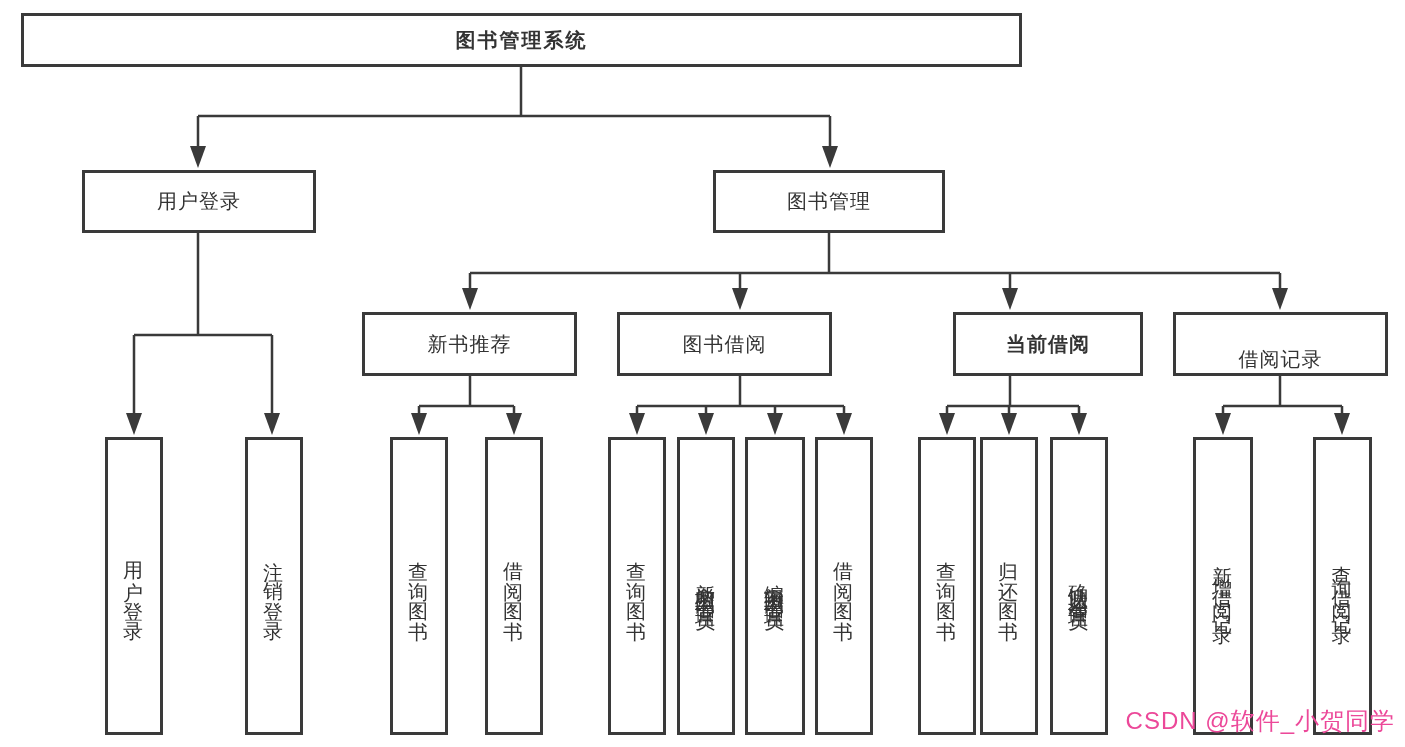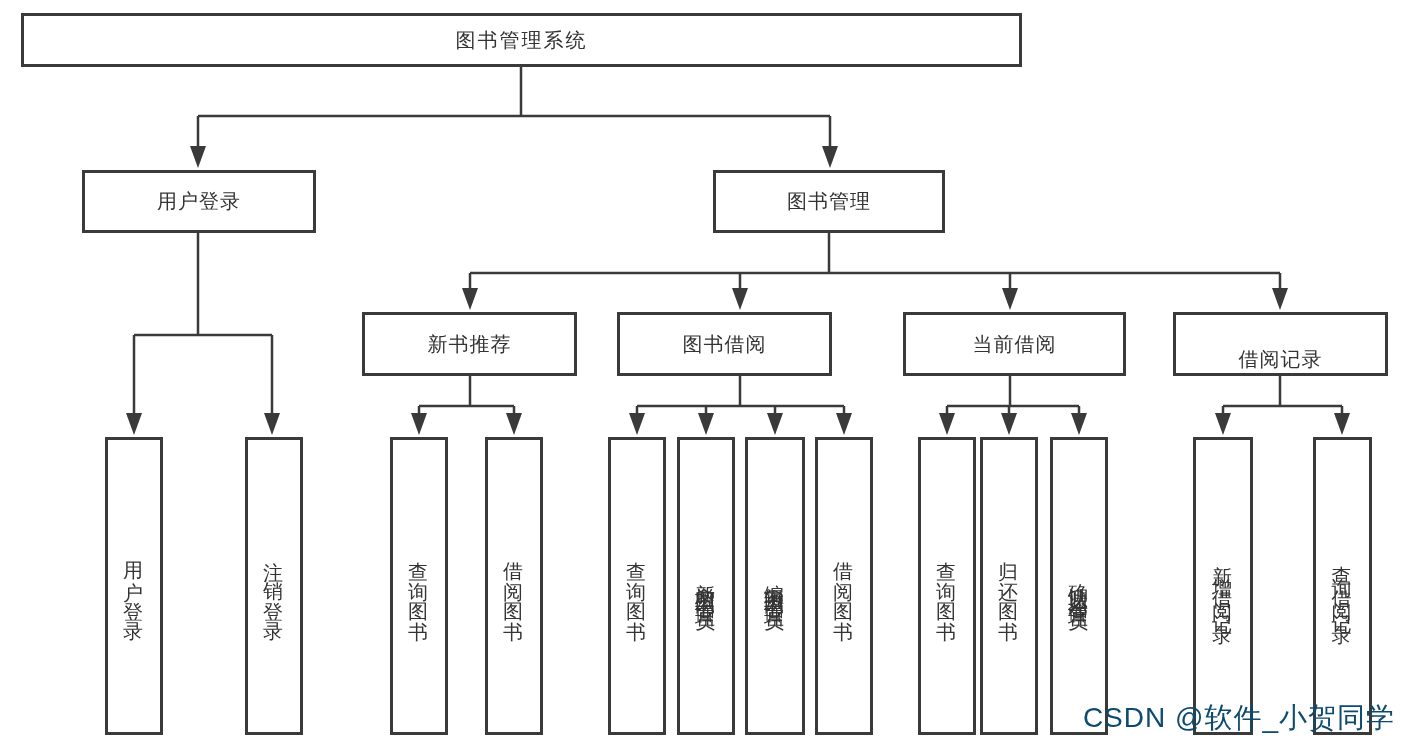--- a/index.html
+++ b/index.html
@@ -33,50 +33,50 @@
   .node.hbox {  }
   .node.vbox span {
     writing-mode: vertical-rl;
     text-orientation: mixed;
     display: inline-block;
   }
   .ls4  span { letter-spacing: 20px; }
   .ls6  span { letter-spacing: 12px; }
   .ls9  span { letter-spacing: 4px;  }
   
-  .n-root  { left: 21px;   top: 13px;  width: 1001px; height: 54px; letter-spacing: 2px; }
+  .n-root  { left: 21px;   top: 13px;  width: 1001px; height: 54px; letter-spacing: 2px; font-weight: bold; }
   
   .n-login { left: 82px;   top: 170px; width: 234px;  height: 63px; }
   .n-mgmt  { left: 713px;  top: 170px; width: 232px;  height: 63px; }
   
   .n-rec   { left: 362px;  top: 312px; width: 215px;  height: 64px; text-align: center; }
   .n-bor   { left: 617px;  top: 312px; width: 215px;  height: 64px; }
-  .n-cur   { left: 903px;  top: 312px; width: 223px;  height: 64px; }
+  .n-cur   { left: 953px;  top: 312px; width: 190px;  height: 64px; font-weight: bold; }
   .n-hist  { left: 1173px; top: 312px; width: 215px;  height: 64px; align-items: flex-end; }
   
   .leaf    { top: 437px; height: 298px; width: 58px; }
   .l-1  { left: 105px;  }
   .l-2  { left: 245px;  }
   .l-3  { left: 390px;  }
   .l-4  { left: 485px;  }
   .l-5  { left: 608px;  }
   .l-6  { left: 677px;  }
   .l-7  { left: 745px;  width: 60px; }
   .l-8  { left: 815px;  }
   .l-9  { left: 918px;  }
   .l-10 { left: 980px;  }
   .l-11 { left: 1050px; }
   .l-12 { left: 1193px; width: 60px; }
   .l-13 { left: 1313px; width: 59px; }
   #watermark {
     position: absolute;
     right: 10px;
     bottom: 10px;
-    color: #0c4a6e;
-    font-size: 28px;
+    color: #ec4899;
+    font-size: 24px;
     letter-spacing: 1px;
     pointer-events: none;
   }
   svg path { stroke: #3a3a3a; stroke-width: 2.5; fill: none; }
   svg polygon { fill: #3a3a3a; stroke: none; }
 </style>
 </head>
 <body>
 
 <div id="stage">

